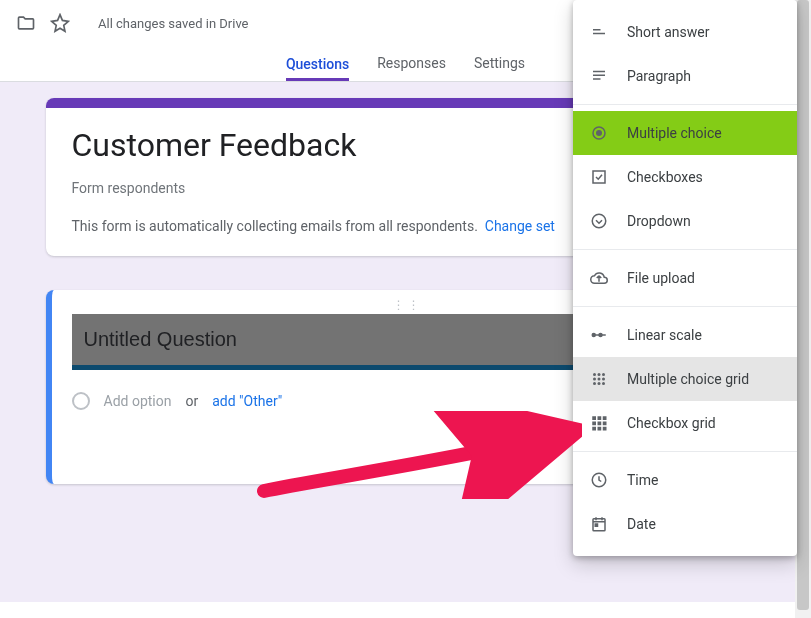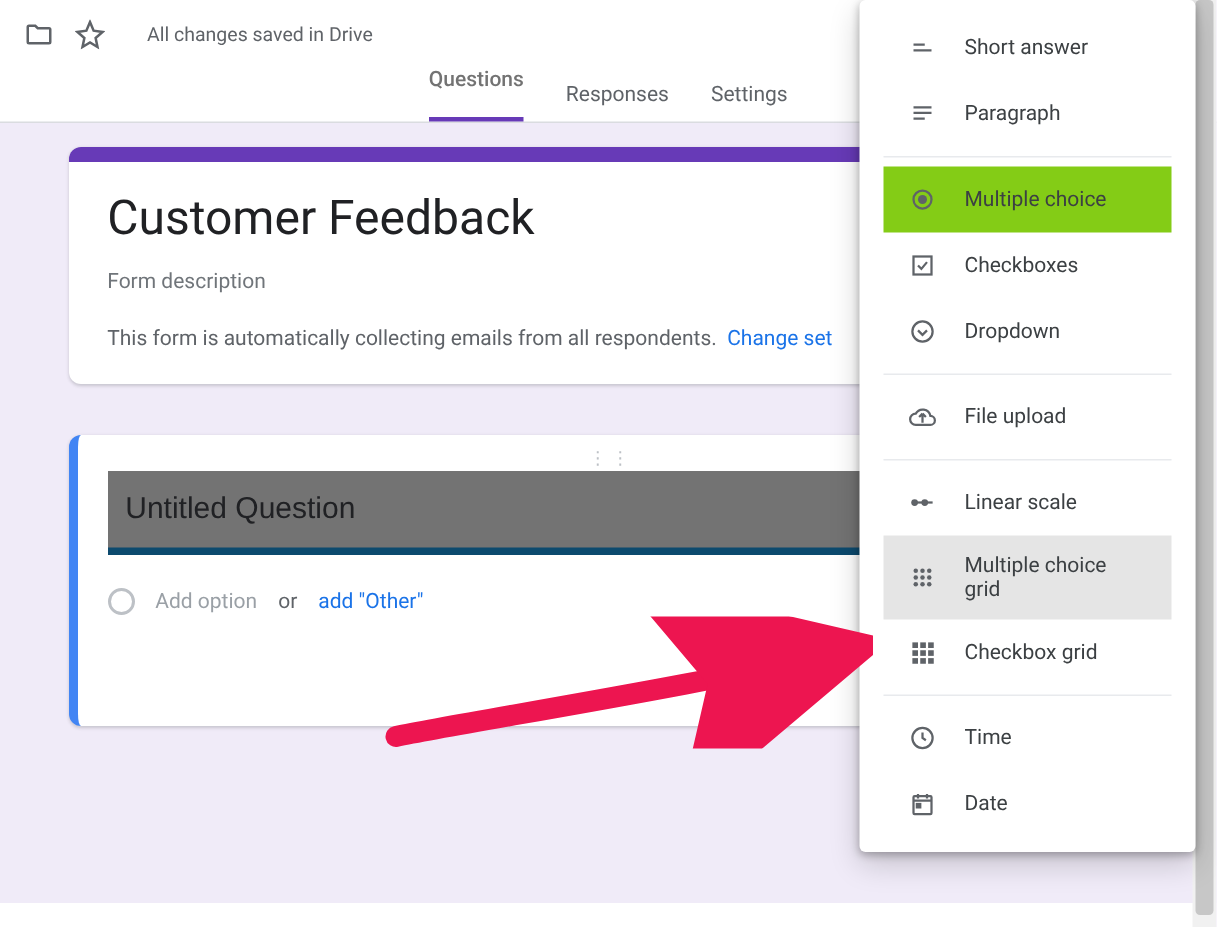--- a/index.html
+++ b/index.html
@@ -29,24 +29,24 @@
     height: 42px;
     align-items:flex-end;
   }
   .tab {
     font-size: 14px;
     color:#5f6368;
     padding-bottom: 10px;
     cursor:pointer;
   }
   .tab.active {
-    color:#737373;
+    color:#1d4ed8;
     font-weight:500;
     border-bottom: 3px solid #673ab7;
-    padding-bottom: 17px;
+    padding-bottom: 6px;
   }
   .canvas {
     background:#f0ebf8;
     width:100%;
     min-height: 520px;
     padding: 16px 0 30px;
     position:relative;
   }
   .card {
     background:#fff;
@@ -115,21 +115,21 @@
   .q-footer .ft-icon{ color:#5f6368; width:28px;height:28px; display:flex;align-items:center;justify-content:center; cursor:pointer;}
 
   
   .dropdown {
     position:absolute;
     top:0; right:14px;
     width:224px;
     background:#fff;
     border-radius:4px;
     box-shadow: 0 2px 6px rgba(0,0,0,.28), 0 8px 20px rgba(0,0,0,.18);
-    padding: 10px 16px;
+    padding: 10px 0;
     z-index:50;
   }
   .dropdown .item{
     display:flex; align-items:center;
     gap:18px;
     padding: 12px 16px;
     font-size:14px;
     color:#3c4043;
     cursor:pointer;
   }
@@ -178,21 +178,21 @@
 <div class="tabs">
   <div class="tab active">Questions</div>
   <div class="tab">Responses</div>
   <div class="tab">Settings</div>
 </div>
 
 <div class="canvas">
 
   <div class="card header-card">
     <div class="form-title">Customer Feedback</div>
-    <div class="form-desc">Form description</div>
+    <div class="form-desc">Form respondents</div>
     <div class="email-line">
       <span>This form is automatically collecting emails from all respondents.</span>&nbsp;
       <a>Change set</a>
     </div>
   </div>
 
   <div class="card question-card">
     <div class="drag-dots">⋮⋮</div>
     <div class="q-row">
       <input class="q-title" value="Untitled Question" style="">

